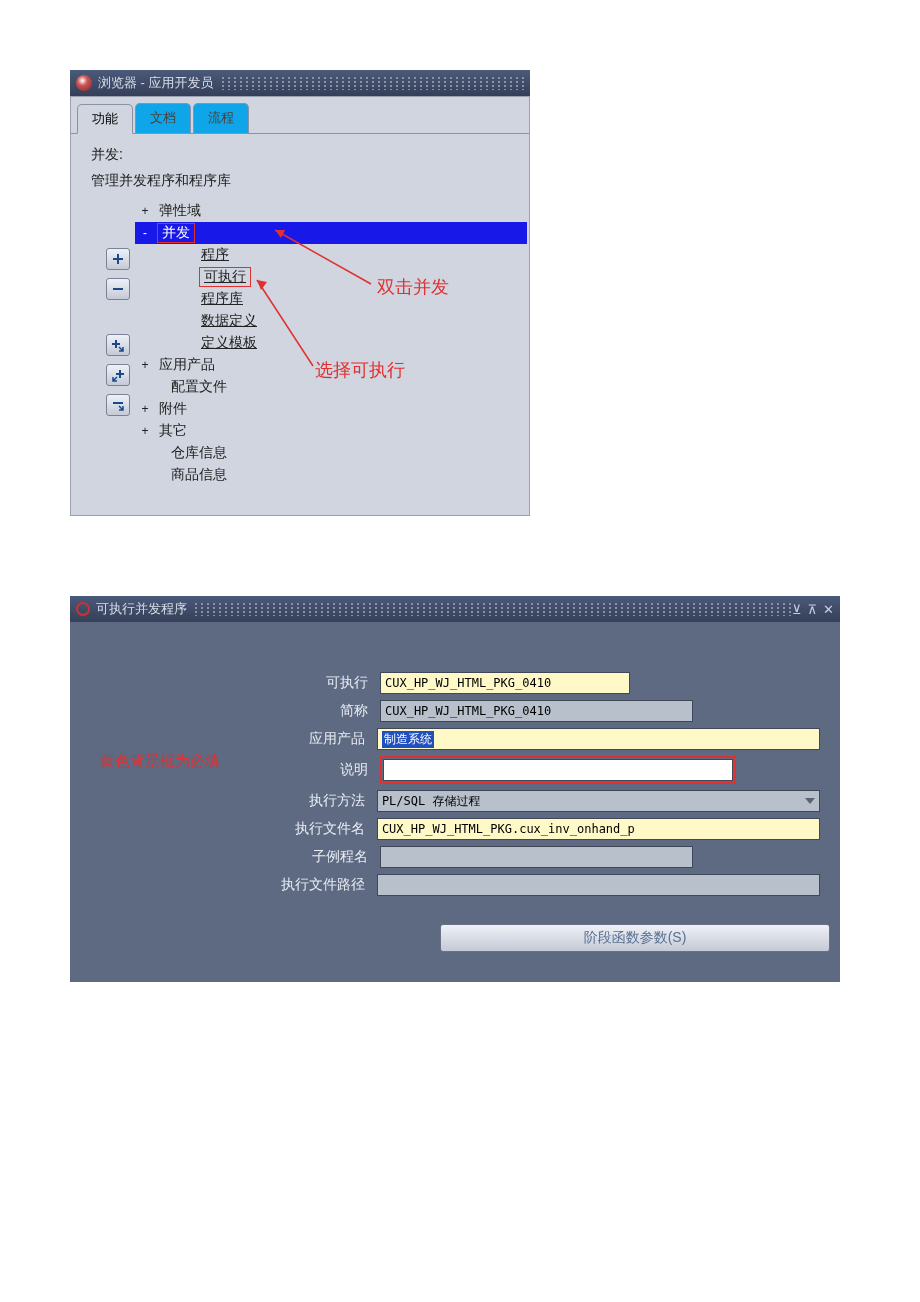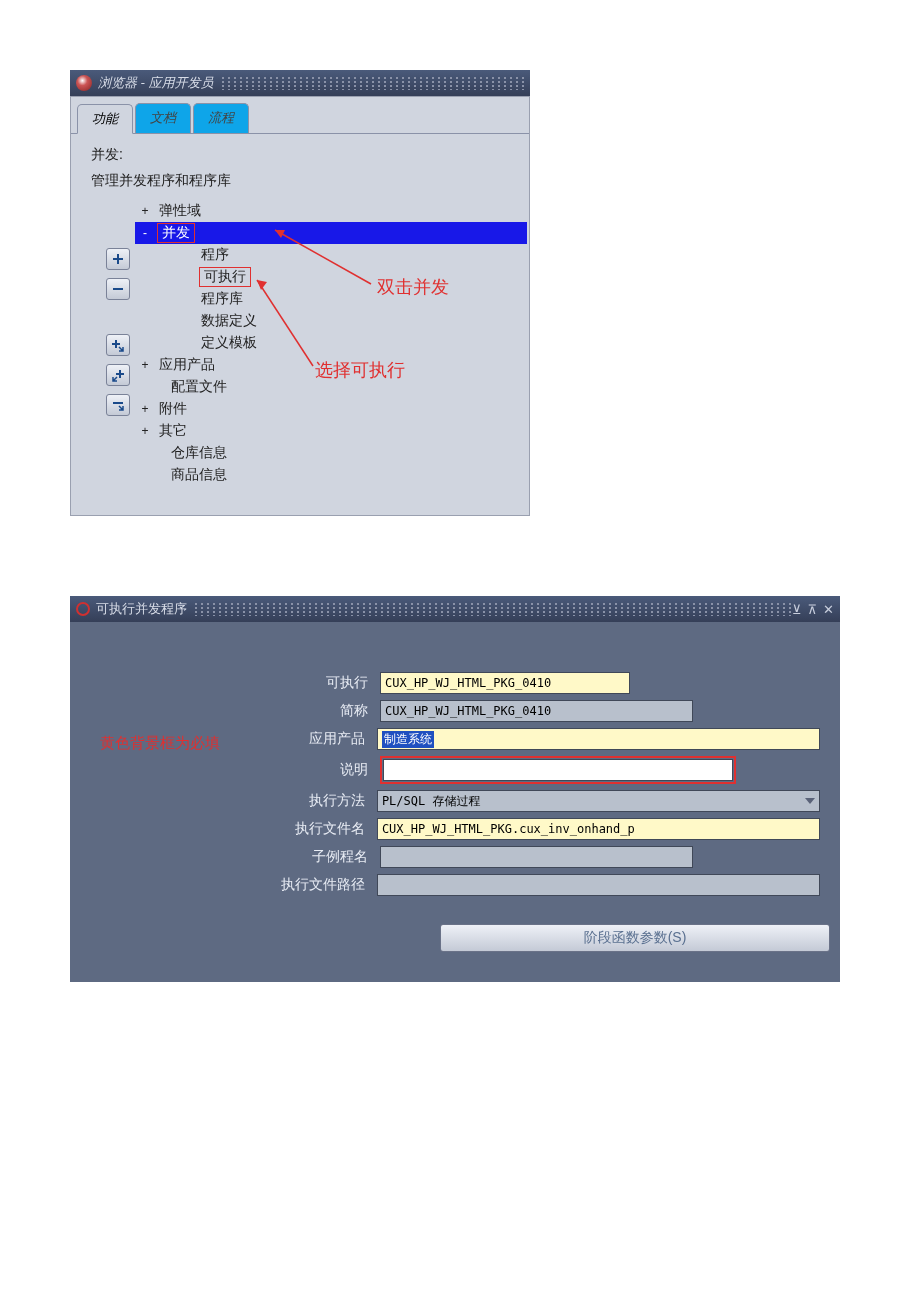--- a/index.html
+++ b/index.html
@@ -1,61 +1,61 @@
 <!DOCTYPE html>
 <html><head>
   <meta charset="utf-8">
   <style>
     * { box-sizing: border-box; margin: 0; padding: 0; }
     body { font-family: "Microsoft YaHei", SimSun, sans-serif; background: #fff; width: 920px; margin: 0 auto; font-size: 14px; }
     
     
     .window1 { margin: 70px 0 0 70px; width: 460px; position: relative; }
-    .titlebar { background: #3d4b6b; background: linear-gradient(180deg, #4a5a7a 0%, #353f58 100%); color: #d8dde8; padding: 4px 6px; display: flex; align-items: center; font-size: 13px; font-style: italic; }
+    .titlebar { background: #3d4b6b; background: linear-gradient(180deg, #4a5a7a 0%, #353f58 100%); color: #d8dde8; padding: 4px 6px; display: flex; align-items: center; font-size: 13px; }
     .title-icon { width: 16px; height: 16px; background: radial-gradient(circle at 40% 35%, #fff 0%, #c55 35%, #822 100%); border-radius: 50%; margin-right: 6px; }
     .title-dots { flex: 1; background-image: radial-gradient(circle, #8a92a8 1px, transparent 1px); background-size: 6px 4px; height: 14px; margin-left: 6px; }
     
     .win1-body { background: #d0d5df; border: 1px solid #9aa0b0; height: 420px; position: relative; overflow: hidden; }
-    .tabs { display: flex; padding: 6px 6px 0 6px; font-style: italic; }
+    .tabs { display: flex; padding: 6px 6px 0 6px; }
     .tab { padding: 5px 14px; background: #0ea5e9; border: 1px solid #8a92a8; border-bottom: none; border-radius: 5px 5px 0 0; margin-right: 2px; font-size: 13px; cursor: pointer; color: #444; }
     .tab.active { background: #d0d5df; position: relative; top: 1px; border-bottom: 1px solid #d0d5df; color: #000; }
     .tab-line { border-top: 1px solid #8a92a8; margin: 0; }
     
     .breadcrumb { padding: 12px 0 0 20px; font-size: 14px; color: #222; }
     .breadcrumb div { margin-bottom: 8px; }
     
     .tree-area { position: relative; margin-top: 10px; }
     .tool-col { position: absolute; left: 35px; top: 48px; display: flex; flex-direction: column; gap: 8px; }
     .tool-btn { width: 24px; height: 22px; background: linear-gradient(180deg, #eef1f7 0%, #c4cad6 100%); border: 1px solid #7a8298; border-radius: 3px; display: flex; align-items: center; justify-content: center; cursor: pointer; font-size: 12px; font-weight: bold; color: #1a4a8a; position: relative; }
     .tool-btn.minus { color: #1a4a8a; }
     .tool-btn svg { width: 14px; height: 14px; }
     
     .tree { position: absolute; left: 64px; top: 0; right: 2px; }
     .tree-row { display: flex; align-items: center; height: 22px; font-size: 14px; color: #222; }
     .tree-row.highlight { background: #1818e8; color: #fff; }
     .expander { width: 12px; text-align: center; font-size: 12px; margin-right: 6px; cursor: pointer; }
     .indent1 { padding-left: 4px; }
     .indent2 { padding-left: 34px; }
-    .indent3 { padding-left: 64px; }
+    .indent3 { padding-left: 64px; text-decoration: underline; }
     .tree-label { padding: 0 2px; }
     .red-box { border: 1px solid #e03030; padding: 0 4px; }
     
     .anno { position: absolute; color: #e03030; font-size: 18px; pointer-events: none; }
     .arrow-line { stroke: #e03030; stroke-width: 1.5; fill: none; }
     .arrow-head { fill: #e03030; }
     
     
     .window2 { margin: 80px 0 0 70px; width: 770px; }
     .titlebar2 { background: #3d4b6b; background: linear-gradient(180deg, #4a5a7a 0%, #353f58 100%); color: #d8dde8; padding: 4px 6px; display: flex; align-items: center; font-size: 13px; }
     .title2-icon { width: 14px; height: 14px; border: 2px solid #d03030; border-radius: 50%; margin-right: 6px; }
     .win-controls { display: flex; gap: 6px; font-size: 13px; color: #c8cedd; }
     .win-controls span { cursor: pointer; }
     
     .win2-body { background: #5e6a82; padding: 50px 20px 30px 20px; position: relative; color: #e8ecf4; }
-    .form-note { position: absolute; left: 30px; top: 112px; color: #e03030; font-size: 15px; }
+    .form-note { position: absolute; left: 30px; top: 130px; color: #e03030; font-size: 15px; }
     .form-row { display: flex; align-items: center; margin-bottom: 6px; }
     .form-label { width: 290px; text-align: right; padding-right: 12px; font-size: 14px; color: #e8ecf4; }
     .form-input { height: 22px; border: 1px solid #404858; background: #fff; color: #000; font-family: monospace; font-size: 12px; padding: 0 4px; display: flex; align-items: center; }
     .form-input.yellow { background: #fff9c8; }
     .form-input.gray { background: #b8c0cc; }
     .form-input.dropdown { position: relative; }
     .dropdown-caret { position: absolute; right: 4px; top: 50%; transform: translateY(-50%); width: 0; height: 0; border-left: 5px solid transparent; border-right: 5px solid transparent; border-top: 6px solid #5a6278; }
     
     .redframe-desc { border: 2px solid #e03030; padding: 1px; }
     .redframe-desc .form-input { border: 1px solid #404858; }

